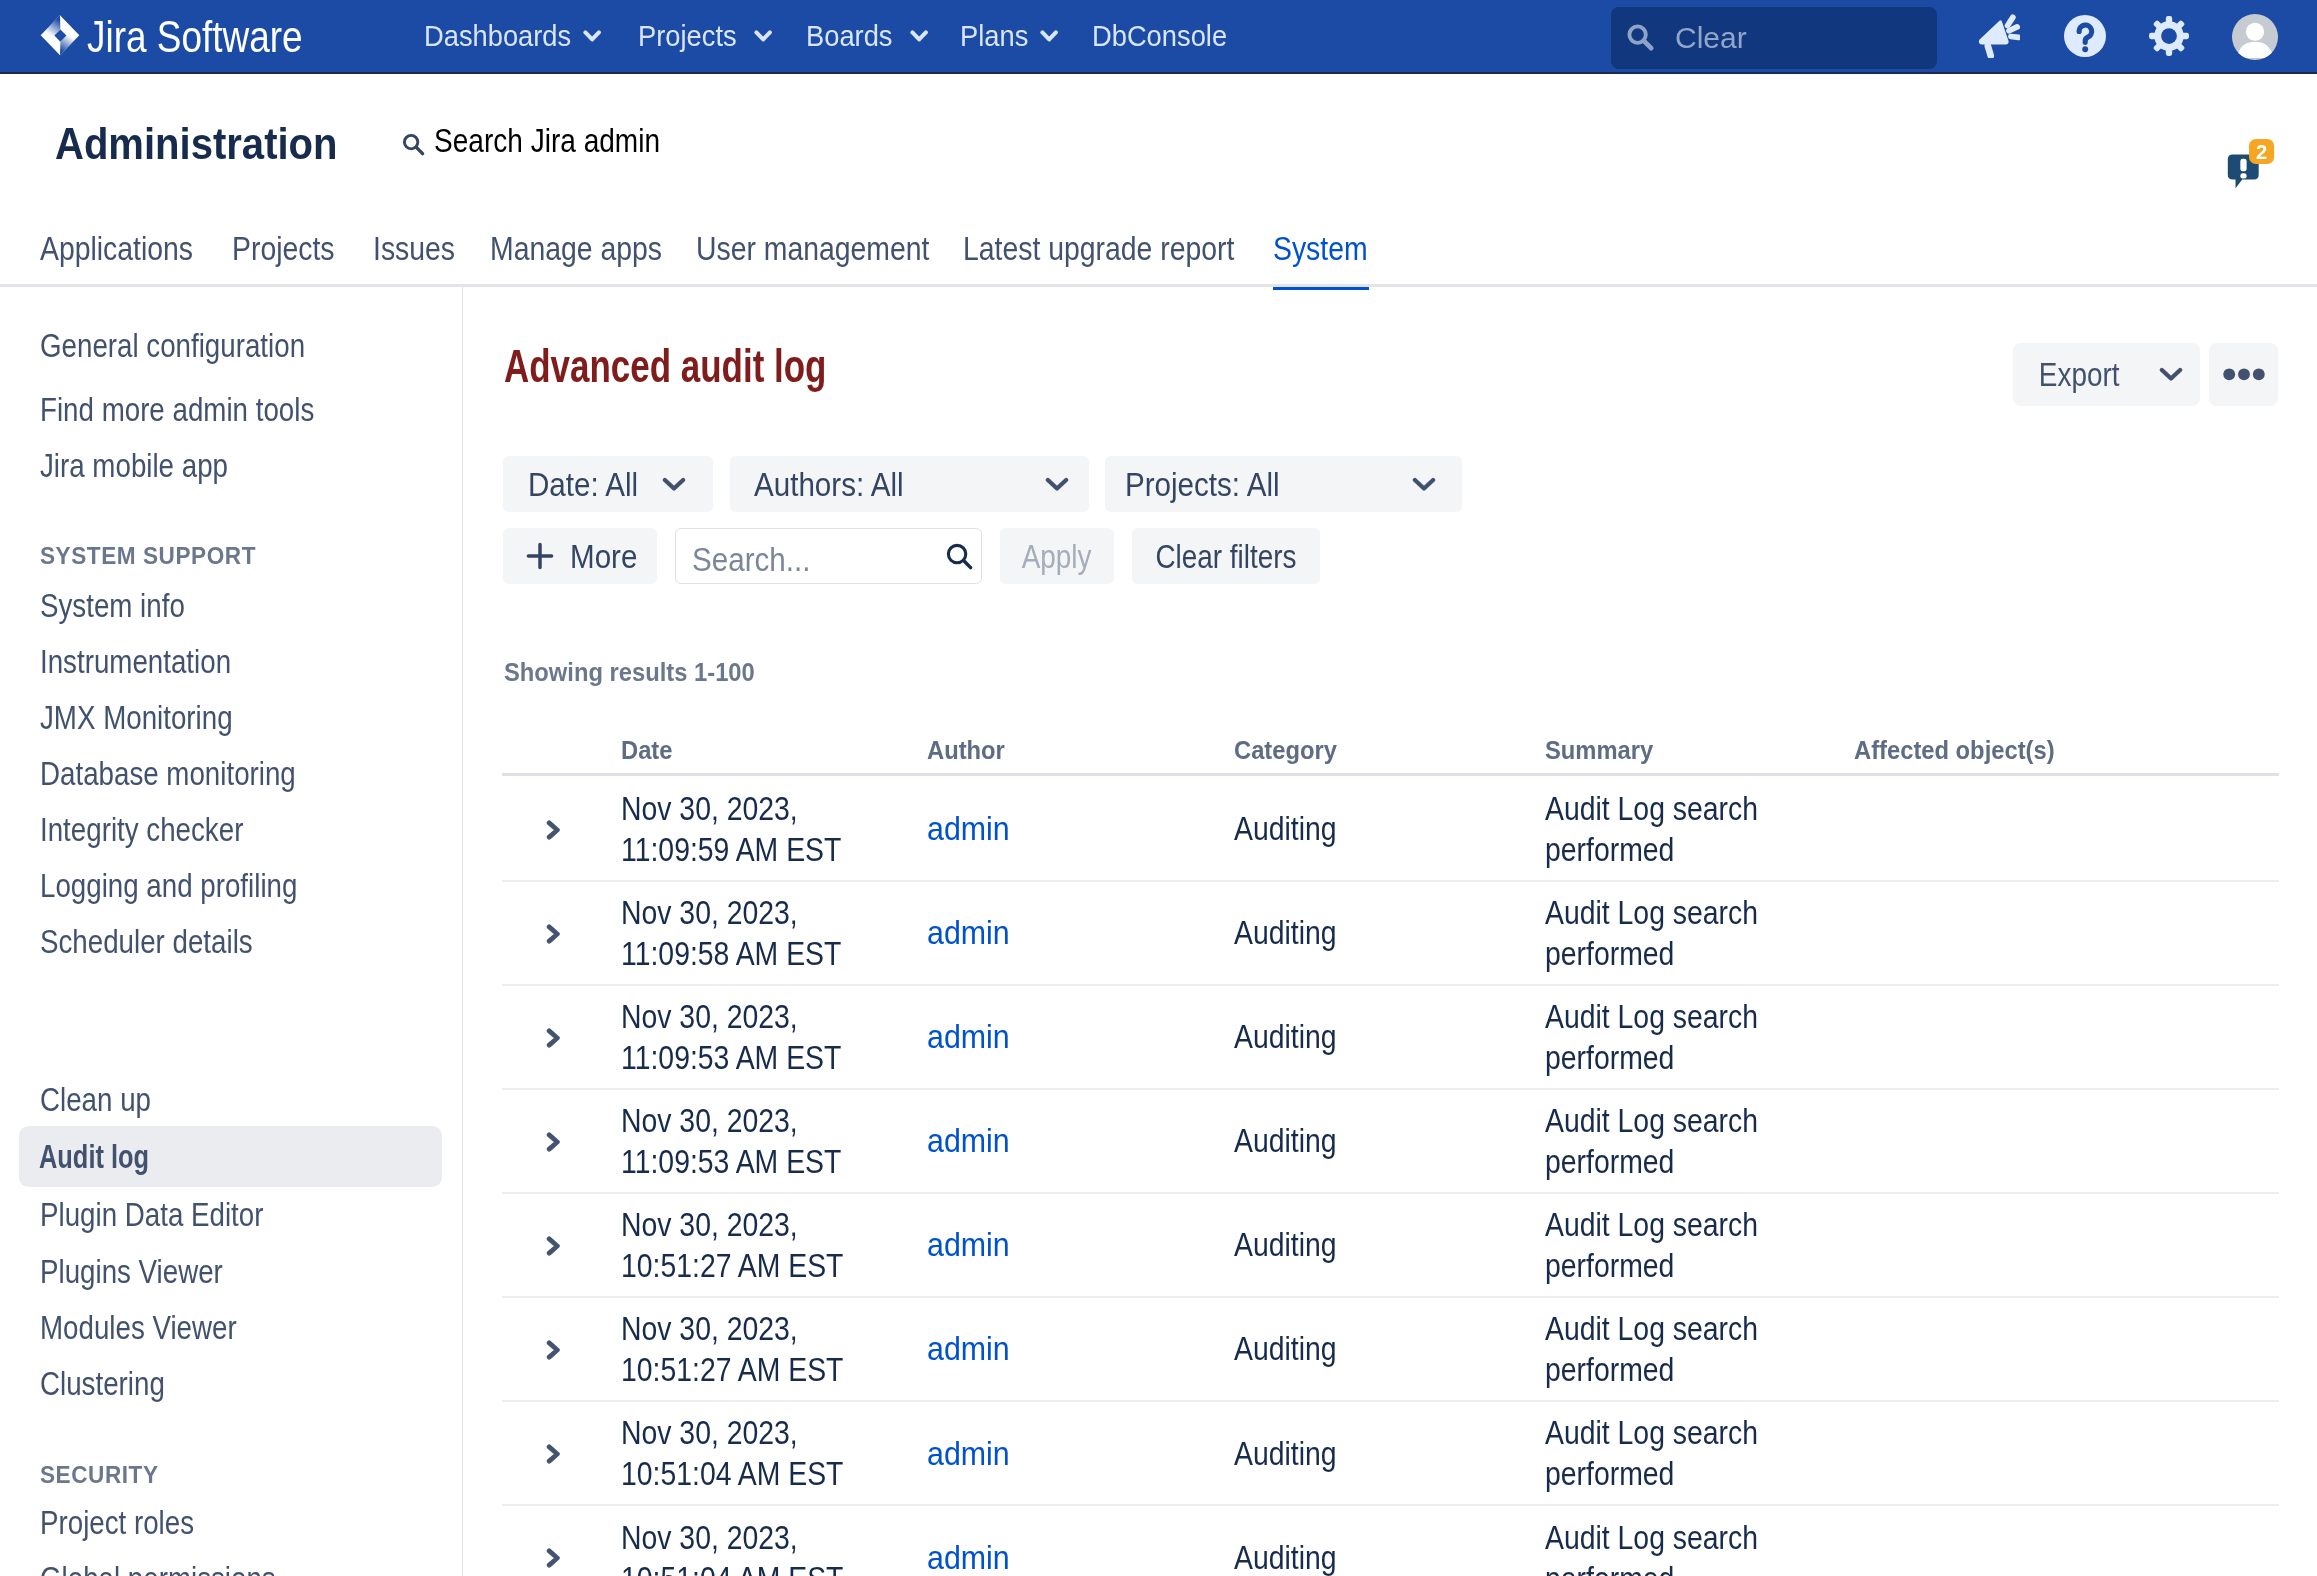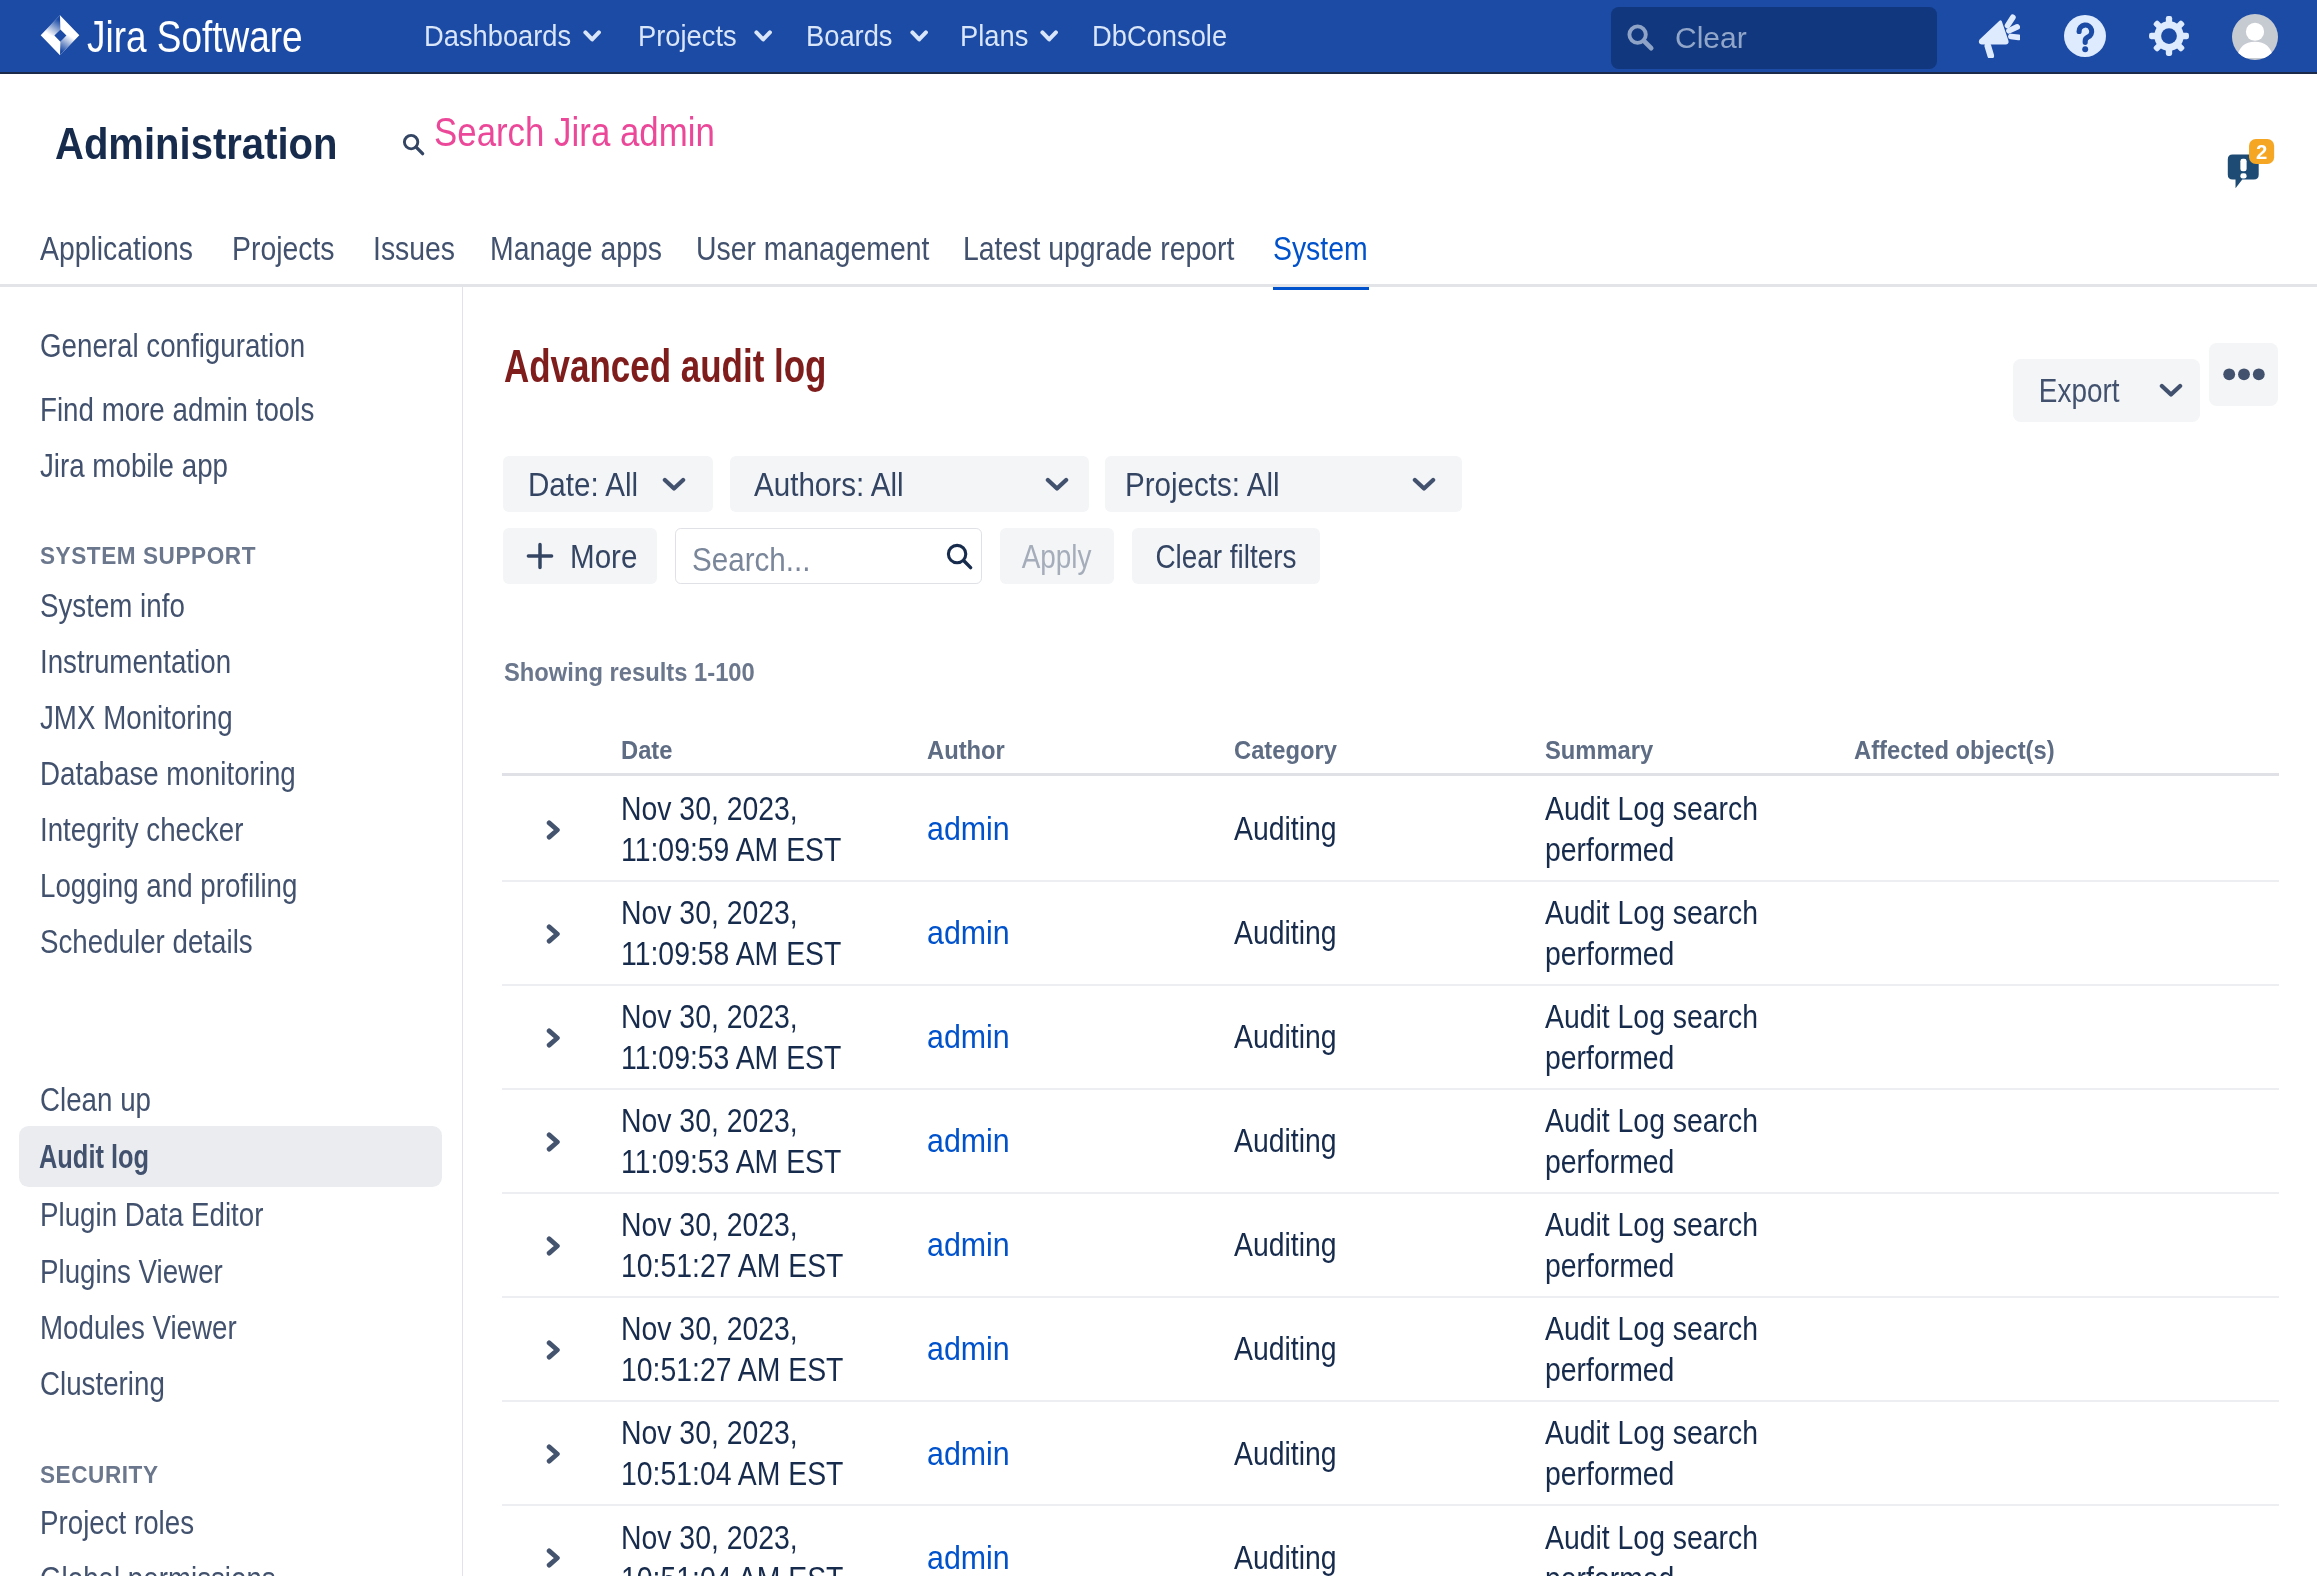--- a/index.html
+++ b/index.html
@@ -13,22 +13,22 @@
 .topnav { position:absolute; left:0; top:0; width:2317px; height:74px;
   background:#1C4BA6; border-bottom:2.9px solid #1C2B4A; }
 .logotext { position:absolute; left:87px; top:13.5px; font-size:44px; line-height:46px; color:#fff;text-align:center; }
 .navitem { position:absolute; top:0; height:71px; display:flex; align-items:center;
   font-size:30px; color:#D9E5F8; }
 .navsearch { position:absolute; left:1611px; top:6.8px; width:326px; height:62px;
   background:#11387E; border-radius:7.7px; }
 .navsearch span { position:absolute; left:64px; top:14.5px; color:#92A6C9; font-size:30px; }
 .h1 { position:absolute; left:55px; top:122px; font-size:44px; line-height:44px;
   font-weight:700; color:#172B4D; }
-.adminsearch { position:absolute; left:434px; top:116px; font-size:41px;
-  line-height:33px; color:#ec4899; }
+.adminsearch { position:absolute; left:434px; top:124px; font-size:33px;
+  line-height:33px; color:#000000; }
 .tabline { position:absolute; left:0; top:284px; width:2317px; height:2.9px; background:#E2E4E8; }
 .tab { position:absolute; top:230px; font-size:33px; line-height:37px; color:#42526E; height:60px; }
 .tab.active { color:#0052CC; border-bottom:3.9px solid #0052CC; width:96px; }
 .sidebar { position:absolute; left:0; top:287px; width:463px; height:1290px;
   border-right:1.9px solid #E1E3E8; }
 .si { position:absolute; left:40px; font-size:33px; line-height:38px; color:#42526E; }
 .sh { position:absolute; left:40px; font-size:24px; line-height:28px; font-weight:700;
   color:#6B778C; letter-spacing:0.6px; }
 .siactive { position:absolute; left:19.3px; top:839px; width:423px; height:61px;
   background:#EAECF0; border-radius:9.7px; line-height:61px; padding-left:20px;
@@ -183,21 +183,21 @@
 <div class="si" style="top:909px"><span class="sx84">Plugin Data Editor</span></div>
 <div class="si" style="top:966px"><span class="sx84">Plugins Viewer</span></div>
 <div class="si" style="top:1022px"><span class="sx84">Modules Viewer</span></div>
 <div class="si" style="top:1078px"><span class="sx84">Clustering</span></div>
 <div class="sh" style="top:1174px"><span class="sx94">SECURITY</span></div>
 <div class="si" style="top:1217px"><span class="sx84">Project roles</span></div>
 <div class="si" style="top:1273px"><span class="sx84">Global permissions</span></div>
 
 </div>
 <div class="h2"><span class="sx76">Advanced audit log</span></div>
-<div class="btn" style="left:2013px;top:359px;width:187px;height:63px;gap:31px">
+<div class="btn" style="left:2013px;top:343px;width:187px;height:63px;gap:31px">
     <span class="sx82" style="transform-origin:50% 50%">Export</span>
   <svg width="24" height="14.5" viewBox="0 0 25 15">
       <path d="M3 3 L12.5 12 L22 3" fill="none" stroke="#42526E" stroke-width="4.4" stroke-linecap="round" stroke-linejoin="round"></path>
     </svg>
 </div>
 <div class="btn" style="left:2209px;top:343px;width:69px;height:63px">
   <svg width="42" height="12.6" viewBox="0 0 44 13">
     <circle cx="6.5" cy="6.5" r="6.2" fill="#42526E"></circle>
       <circle cx="22" cy="6.5" r="6.2" fill="#42526E"></circle>
       <circle cx="37.5" cy="6.5" r="6.2" fill="#42526E"></circle>

